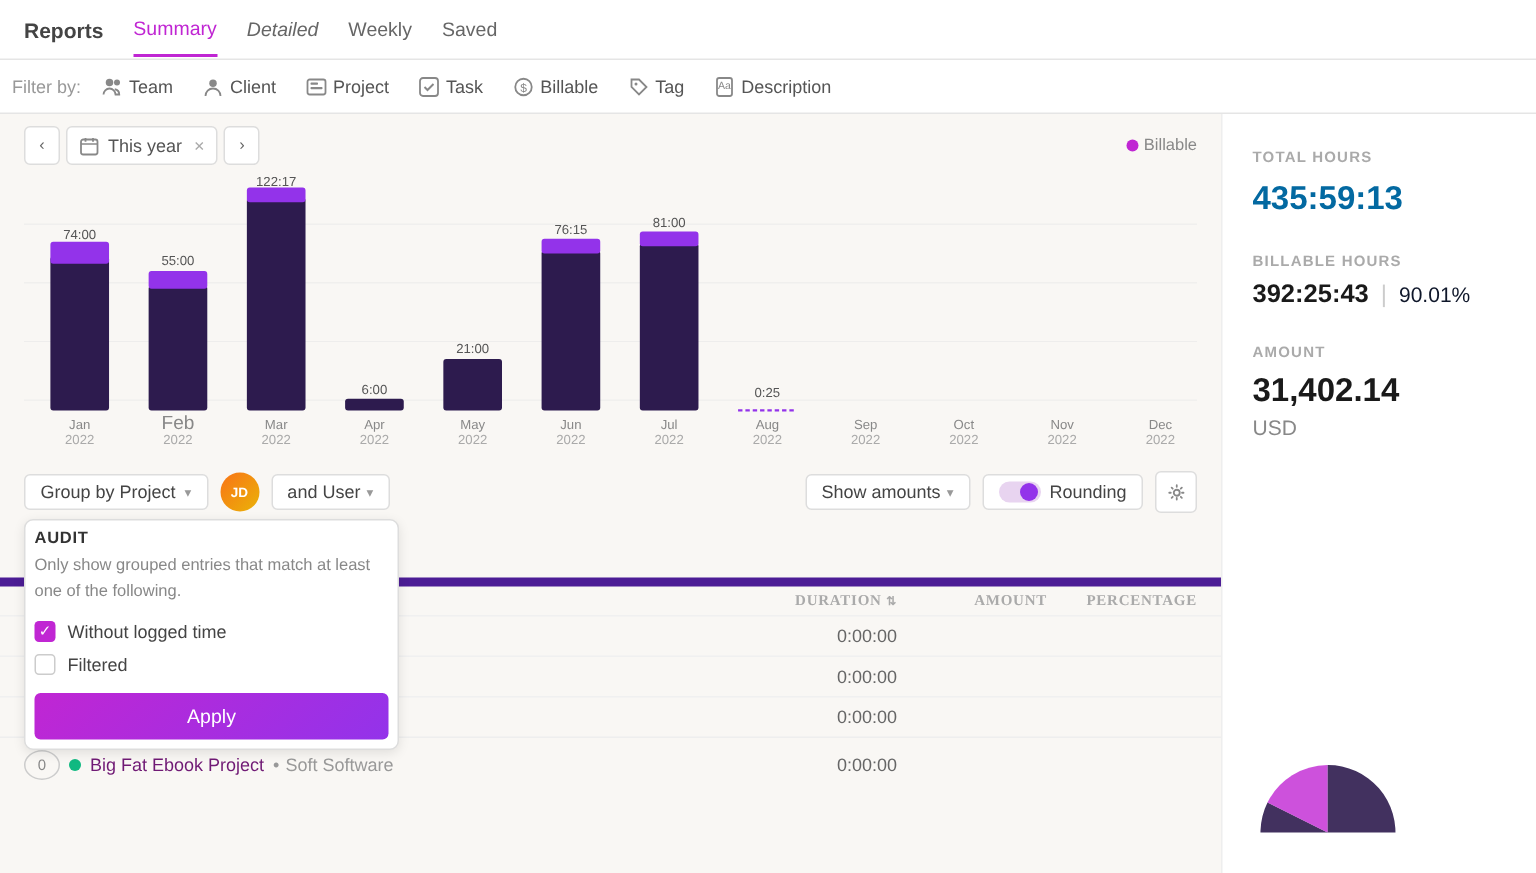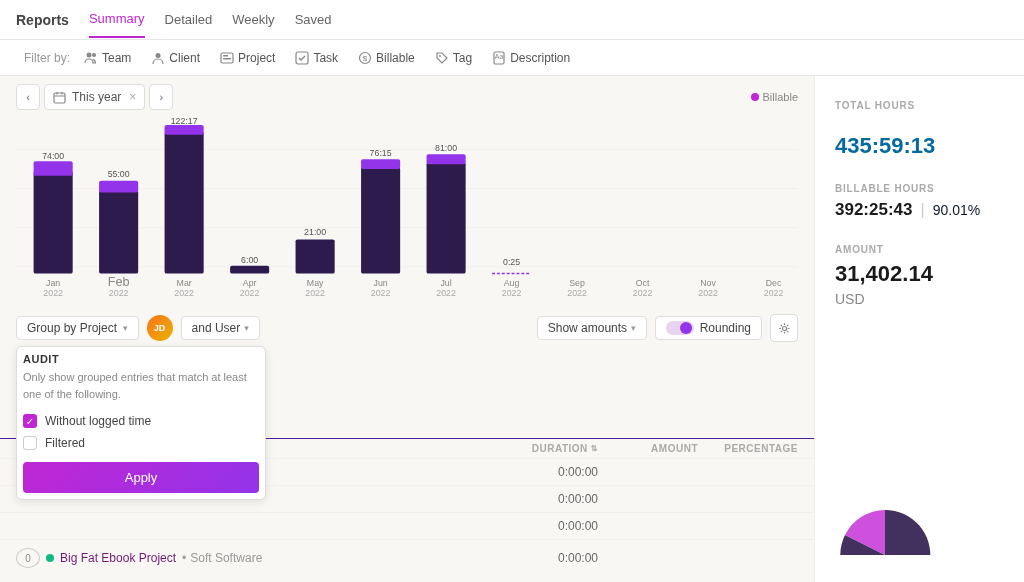--- a/index.html
+++ b/index.html
@@ -4,26 +4,26 @@
   <style>
     * { box-sizing: border-box; margin: 0; padding: 0; }
     body { font-family: -apple-system, BlinkMacSystemFont, 'Segoe UI', sans-serif; background: #f9f7f4; color: #333; font-size: 13px; width: 1024px; height: 582px; overflow: hidden; }
   </style>
 </head>
 <body>
 
 <div style="background:#fff; border-bottom:1px solid #e5e5e5; display:flex; align-items:center; padding:0 16px; height:40px; gap:20px;">
   <span style="font-weight:700; font-size:14px; color:#444;">Reports</span>
   <span style="font-size:13px; color:#c026d3; border-bottom:2px solid #c026d3; padding:10px 0; cursor:pointer;">Summary</span>
-  <span style="font-size:13px; color:#666; padding:10px 0; cursor:pointer;">Detailed</span>
+  <span style="font-size:13px; color:#666; padding:10px 0; cursor:pointer;font-style:italic;">Detailed</span>
   <span style="font-size:13px; color:#666; padding:10px 0; cursor:pointer;">Weekly</span>
   <span style="font-size:13px; color:#666; padding:10px 0; cursor:pointer;">Saved</span>
 </div>
 
-<div style="background:#fff; border-bottom:1px solid #e5e5e5; padding:5px 24px; display:flex; align-items:center; gap:8px; height:36px;">
+<div style="background:#fff; border-bottom:1px solid #e5e5e5; padding:5px 8px; display:flex; align-items:center; gap:8px; height:36px;">
   <span style="font-size:12px; color:#999;">Filter by:</span>
 
   <div style="display:flex; align-items:center; gap:4px; font-size:12px; color:#555; cursor:pointer; padding:2px 6px; border-radius:4px;">
     <svg width="14" height="14" viewBox="0 0 14 14">
         <circle cx="5" cy="4" r="2.5" fill="#888"></circle>
         <path d="M1 12c0-2.2 1.8-4 4-4s4 1.8 4 4" fill="none" stroke="#888" stroke-width="1.2"></path>
         <circle cx="10" cy="4" r="2" fill="#888"></circle>
         <path d="M8.5 12h3c0-1.8-1.3-3.2-3-3.5" fill="none" stroke="#888" stroke-width="1.2"></path>
       </svg>
     <span>Team</span>
@@ -218,21 +218,21 @@
 
         <div style="display:flex; align-items:flex-start; gap:8px; margin-bottom:8px; font-size:12px; color:#444; cursor:pointer;">
           <div style="width:14px; height:14px; border:1.5px solid #ccc; border-radius:3px; flex-shrink:0;"></div>
           <span>Filtered</span>
         </div>
 
         <button style="width:100%; background:linear-gradient(135deg,#c026d3,#9333ea); border:none; border-radius:4px; color:#fff; padding:8px; font-size:13px; font-weight:500; cursor:pointer; margin-top:4px;">Apply</button>
       </div>
     </div>
 
-    <div style="display:flex; padding:4px 16px; font-size:10px; color:#aaa; font-weight:600; letter-spacing:0.5px; border-top:1px solid #4c1d95; margin-top:90px;">
+    <div style="display:flex; padding:4px 16px; font-size:10px; color:#aaa; font-weight:600; letter-spacing:0.5px; border-top:6px solid #4c1d95; margin-top:37px;font-family:Liberation Serif, serif;">
       <div style="flex:1;"></div>
       <div style="width:120px; text-align:right; cursor:pointer; display:flex; align-items:center; justify-content:flex-end; gap:3px;">
         <span>DURATION</span>
         <span style="font-size:8px;">⇅</span>
       </div>
       <div style="width:100px; text-align:right;">AMOUNT</div>
       <div style="width:100px; text-align:right;">PERCENTAGE</div>
     </div>
 
     <div>
@@ -266,21 +266,21 @@
       <div style="width:120px; text-align:right; color:#666;">0:00:00</div>
       <div style="width:100px;"></div>
       <div style="width:100px;"></div>
     </div>
 
   </div>
 
   <div style="width:210px; background:#fff; border-left:1px solid #eee; padding:24px 20px; display:flex; flex-direction:column; gap:24px; overflow:hidden;">
 
     <div>
-      <div style="font-size:10px; font-weight:700; color:#aaa; letter-spacing:0.8px; margin-bottom:22px;">TOTAL HOURS</div>
+      <div style="font-size:10px; font-weight:700; color:#aaa; letter-spacing:0.8px; margin-bottom:8px;">TOTAL HOURS</div>
       <div style="font-size:22px; font-weight:700; color:#0369a1;">435:59:13</div>
     </div>
 
     <div>
       <div style="font-size:10px; font-weight:700; color:#aaa; letter-spacing:0.8px; margin-bottom:6px;">BILLABLE HOURS</div>
       <div style="display:flex; align-items:baseline; gap:8px;">
         <div style="font-size:17px; font-weight:700; color:#1a1a1a;">392:25:43</div>
         <div style="color:#ccc; font-size:16px;">|</div>
         <div style="font-size:14px; color:#0f172a;">90.01%</div>
       </div>

